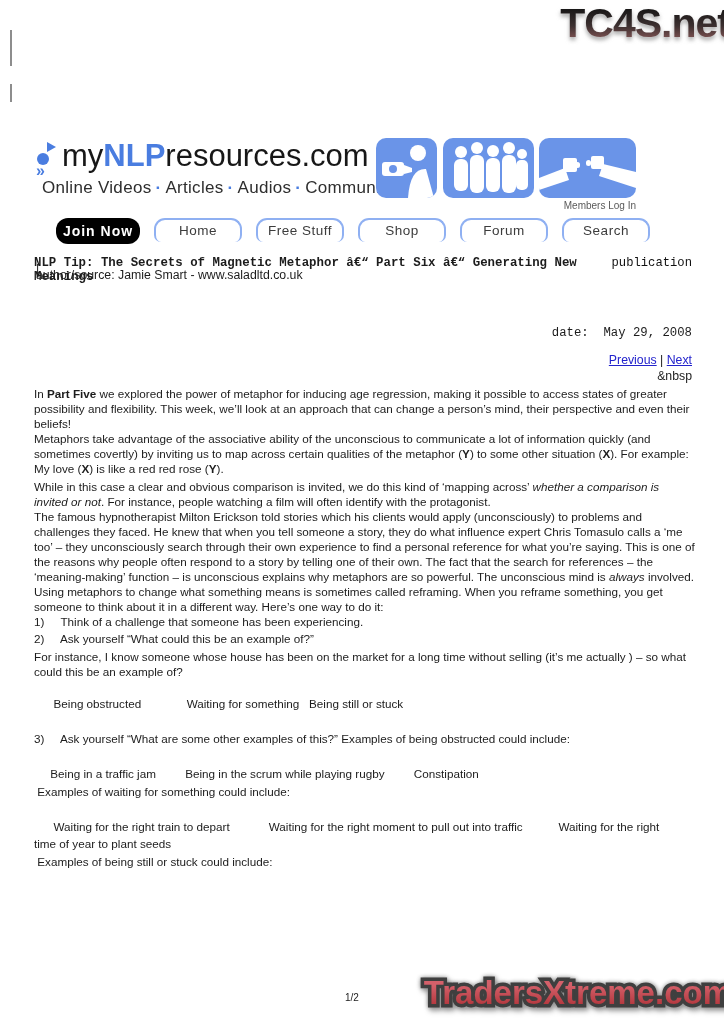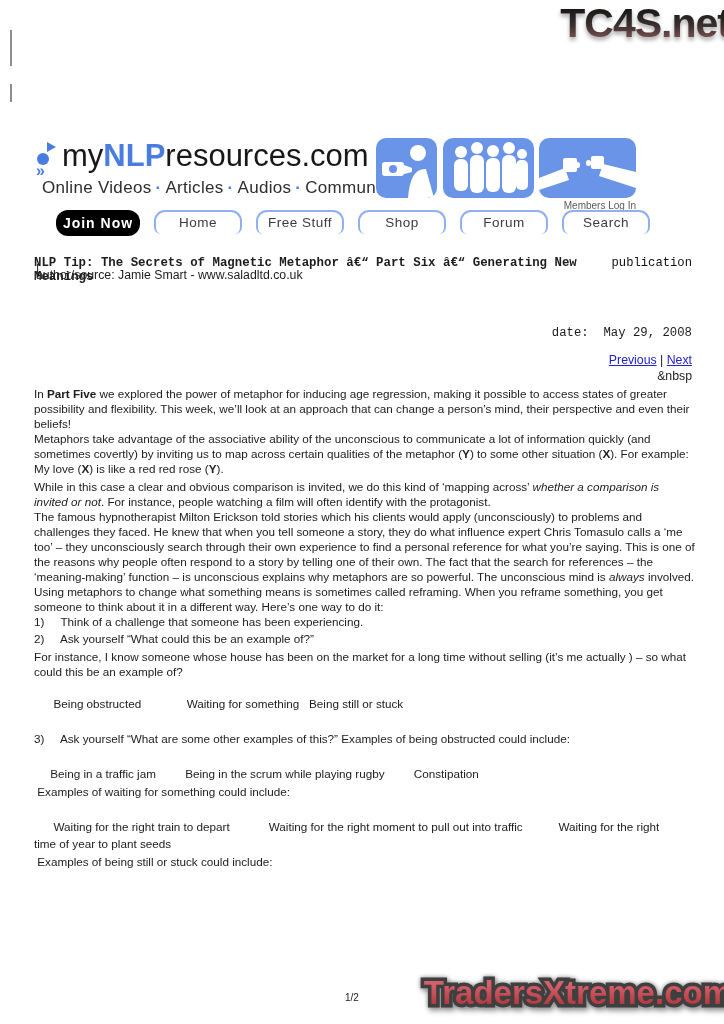--- a/index.html
+++ b/index.html
@@ -31,21 +31,21 @@
 
   
   .tile{position:absolute;top:138px;height:60px;background:#6a94e8;border-radius:10px;overflow:hidden;}
   #tile1{left:376px;width:61px;}
   #tile2{left:443px;width:91px;}
   #tile3{left:539px;width:97px;}
   .tile svg{width:100%;height:100%;display:block;}
   #members{position:absolute;left:536px;top:200px;width:100px;text-align:right;font-size:10px;color:#5a5a5a;}
 
   
-  #nav{position:absolute;left:56px;top:210px;display:flex;gap:14px;align-items:flex-start;}
+  #nav{position:absolute;left:56px;top:218px;display:flex;gap:14px;align-items:flex-start;}
   .tab{box-sizing:border-box;width:88px;height:24px;border:2px solid #8fb0f2;border-bottom:none;
        border-radius:11px 11px 7px 7px;background:#fff;color:#3c3c3c;font-size:13.5px;
        line-height:21px;text-align:center;letter-spacing:.5px;cursor:pointer;}
   .tab.active{width:84px;height:26px;border:none;border-radius:12px;background:#000;color:#fff;
        font-weight:bold;font-size:14px;line-height:26px;letter-spacing:1px;}
 
   
   #title-block{position:absolute;left:34px;top:228px;width:658px;font-size:12.3px;white-space:pre-wrap;font-family:Liberation Mono, monospace;}
   #title-line{display:flex;justify-content:space-between;align-items:baseline;}
   #page-title{font-weight:bold;font-size:12.4px;}

